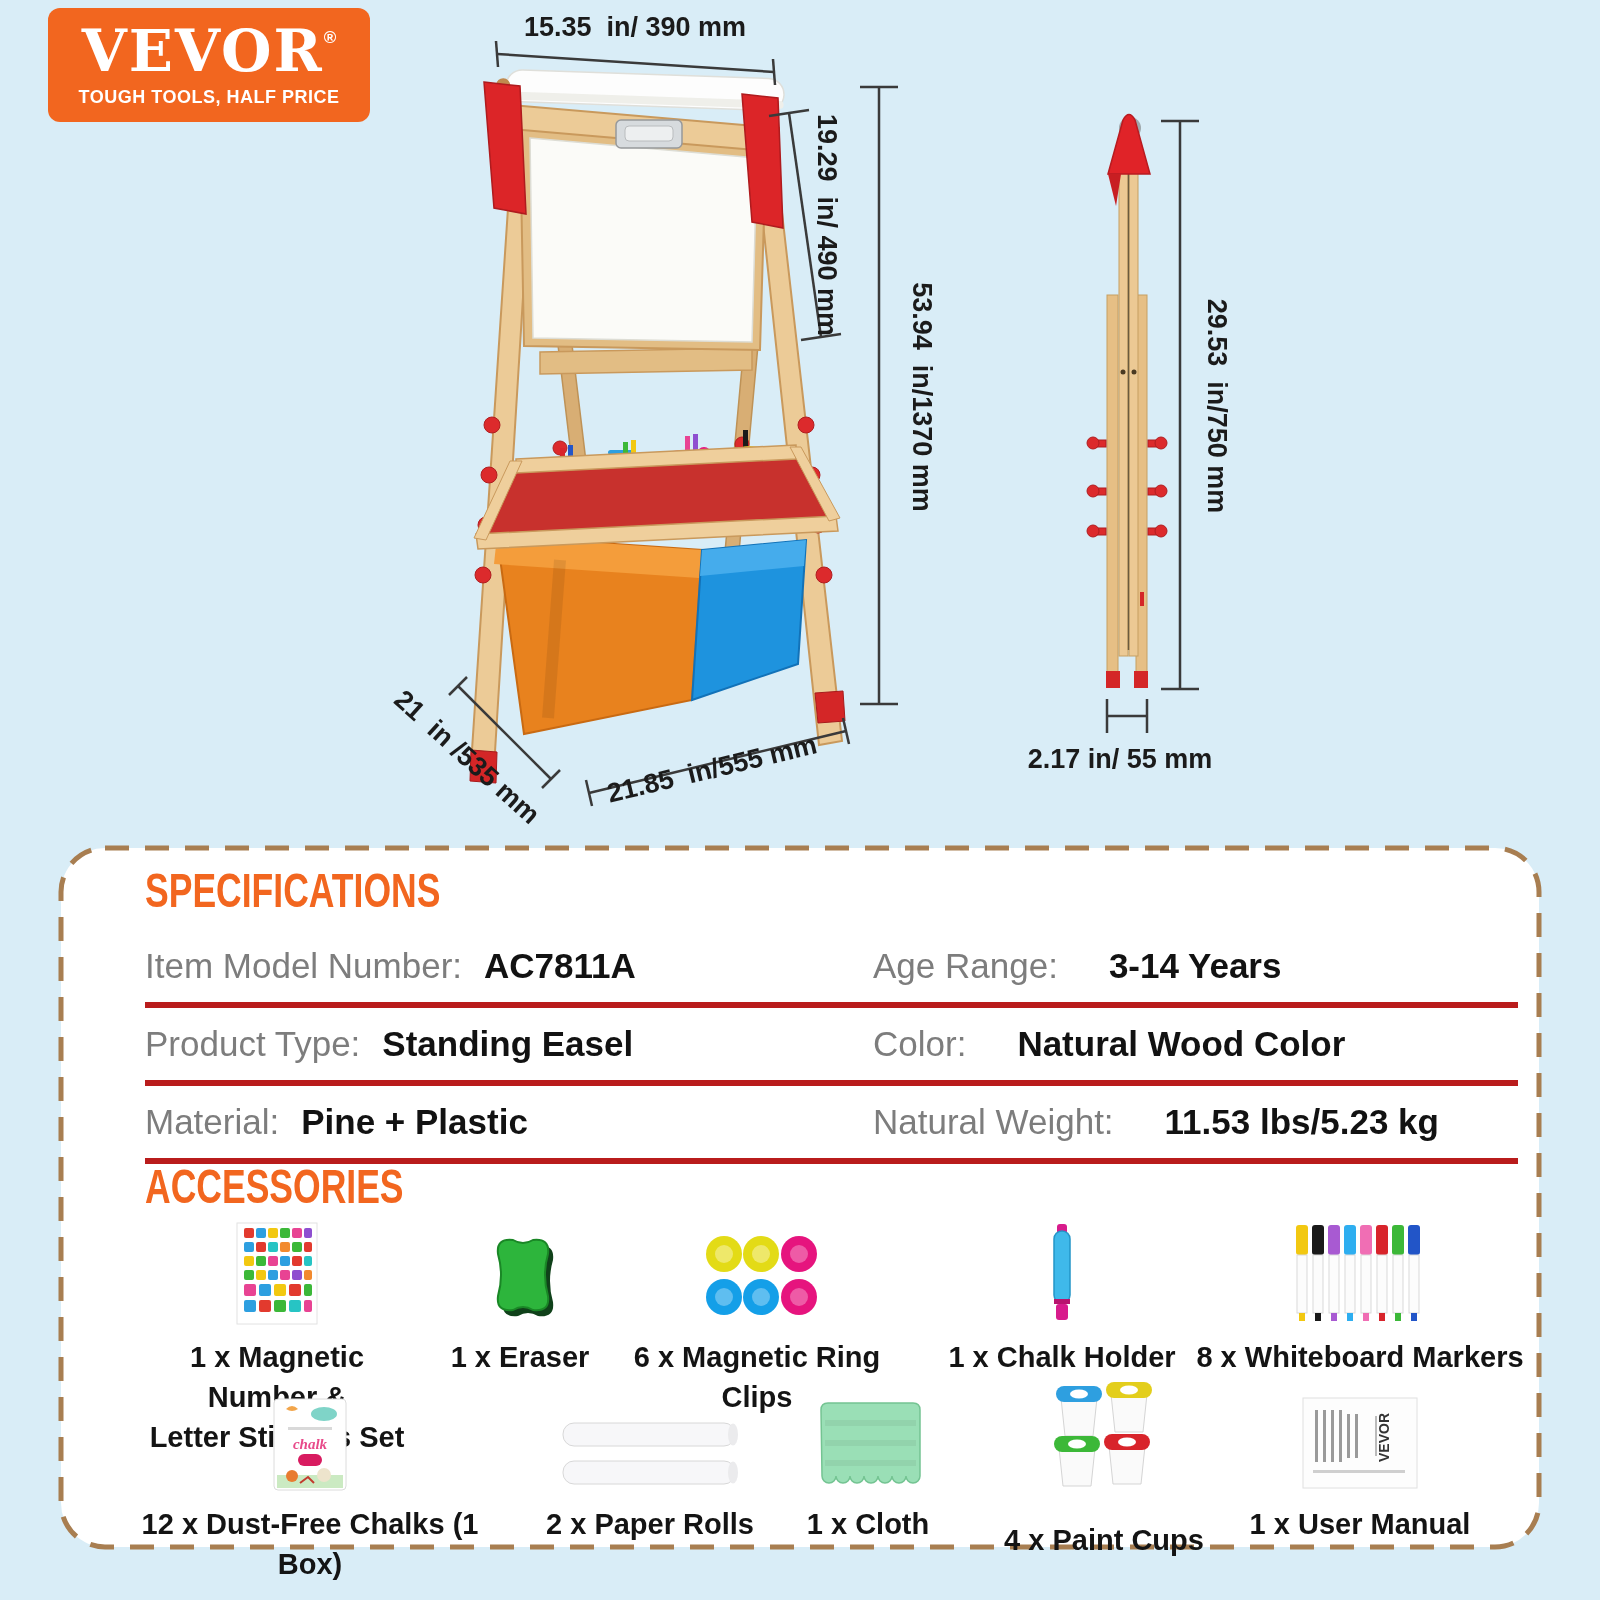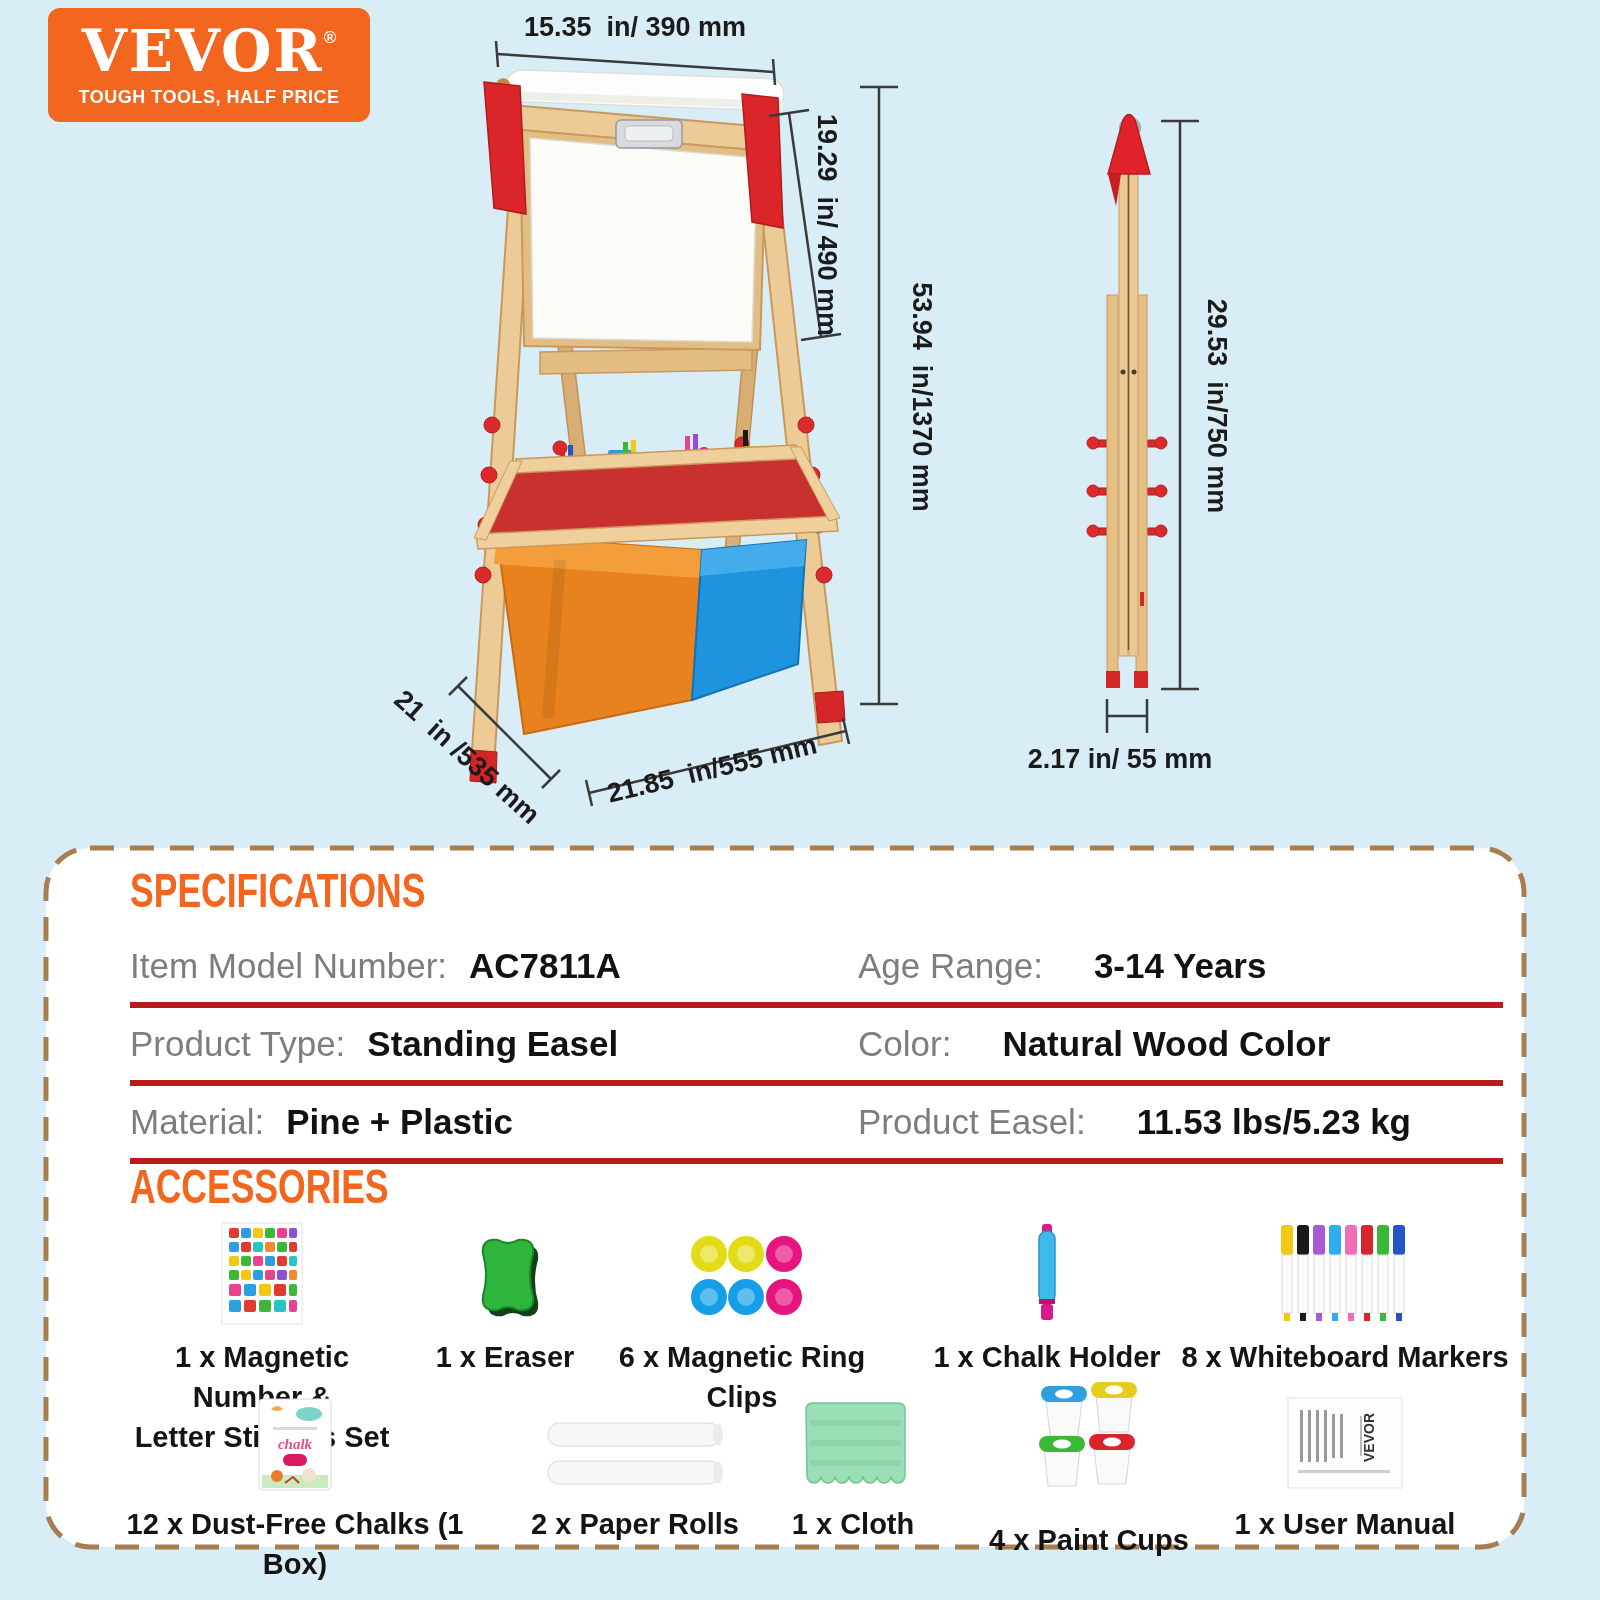--- a/index.html
+++ b/index.html
@@ -24,21 +24,21 @@
   .dim.v{transform:rotate(90deg);}
   #dim-paper{left:500px;top:12px;width:270px;}
   #dim-board{left:707px;top:210px;width:240px;height:30px;}
   #dim-total{left:797px;top:382px;width:250px;height:30px;}
   #dim-folded{left:1099px;top:391px;width:236px;height:30px;}
   #dim-depth-small{left:1020px;top:744px;width:200px;}
   #dim-base-depth{left:357px;top:742px;width:220px;transform:rotate(42deg);}
   #dim-base-width{left:582px;top:754px;width:260px;transform:rotate(-13.5deg);}
 
   
-  .panel{position:absolute;left:43px;top:845px;width:1484px;height:705px;}
+  .panel{position:absolute;left:58px;top:845px;width:1484px;height:705px;}
   .panel-border{position:absolute;left:0;top:0;}
   .sec-title{position:absolute;color:#F2661F;font-weight:700;font-size:48px;line-height:1;
        transform:scaleX(.74);transform-origin:left center;letter-spacing:0px;white-space:nowrap;}
   #spec-title{left:87px;top:22px;}
   #acc-title{left:87px;top:318px;}
 
   .spec-table{position:absolute;left:87px;top:85px;width:1373px;}
   .spec-row{display:flex;height:72px;align-items:center;border-bottom:6px solid #b91c1c;}
   .spec-cell{display:flex;align-items:baseline;}
   .spec-cell.left{width:728px;}
@@ -254,21 +254,21 @@
           <span class="spec-label">Color:</span>
           <span class="spec-value">Natural Wood Color</span>
         </div>
       </div>
       <div class="spec-row">
         <div class="spec-cell left">
           <span class="spec-label">Material:</span>
           <span class="spec-value">Pine + Plastic</span>
         </div>
         <div class="spec-cell right">
-          <span class="spec-label">Product Easel:</span>
+          <span class="spec-label">Natural Weight:</span>
           <span class="spec-value">11.53 lbs/5.23 kg</span>
         </div>
       </div>
     </div>
 
     <div class="sec-title" id="acc-title">ACCESSORIES</div>
 
     <div class="acc row1" id="acc-1">
       <div class="acc-art">
         <svg width="82" height="103">

